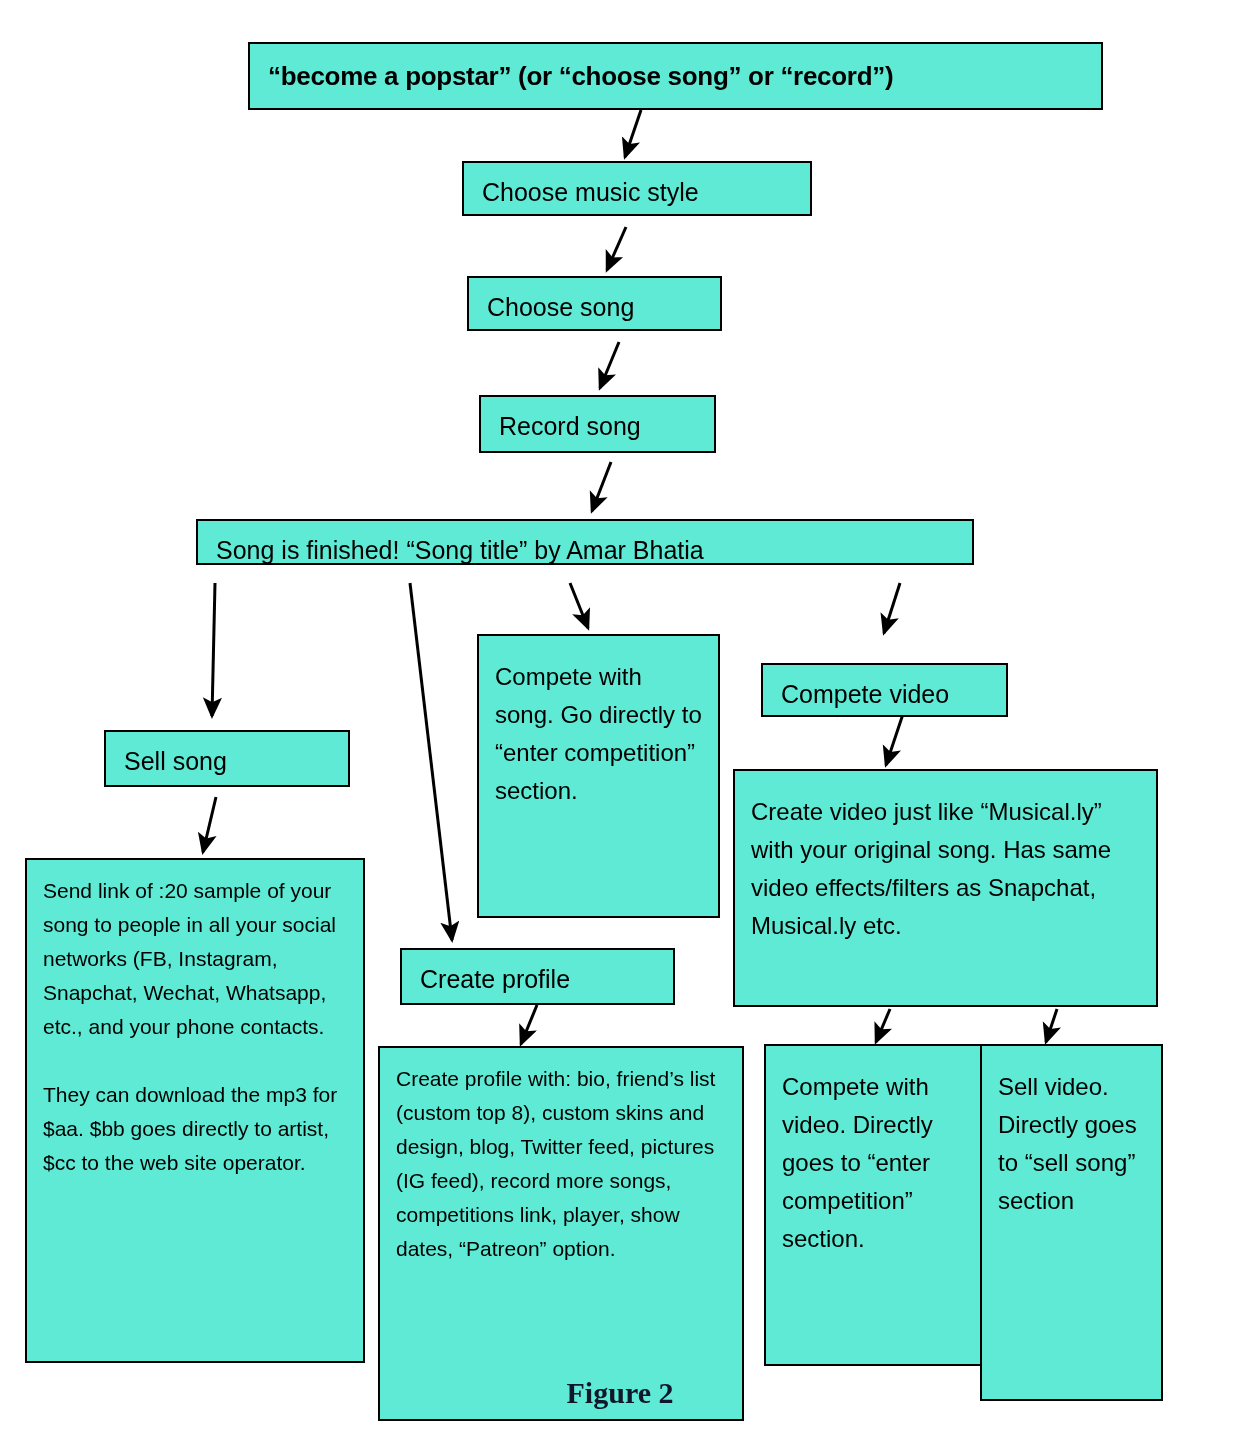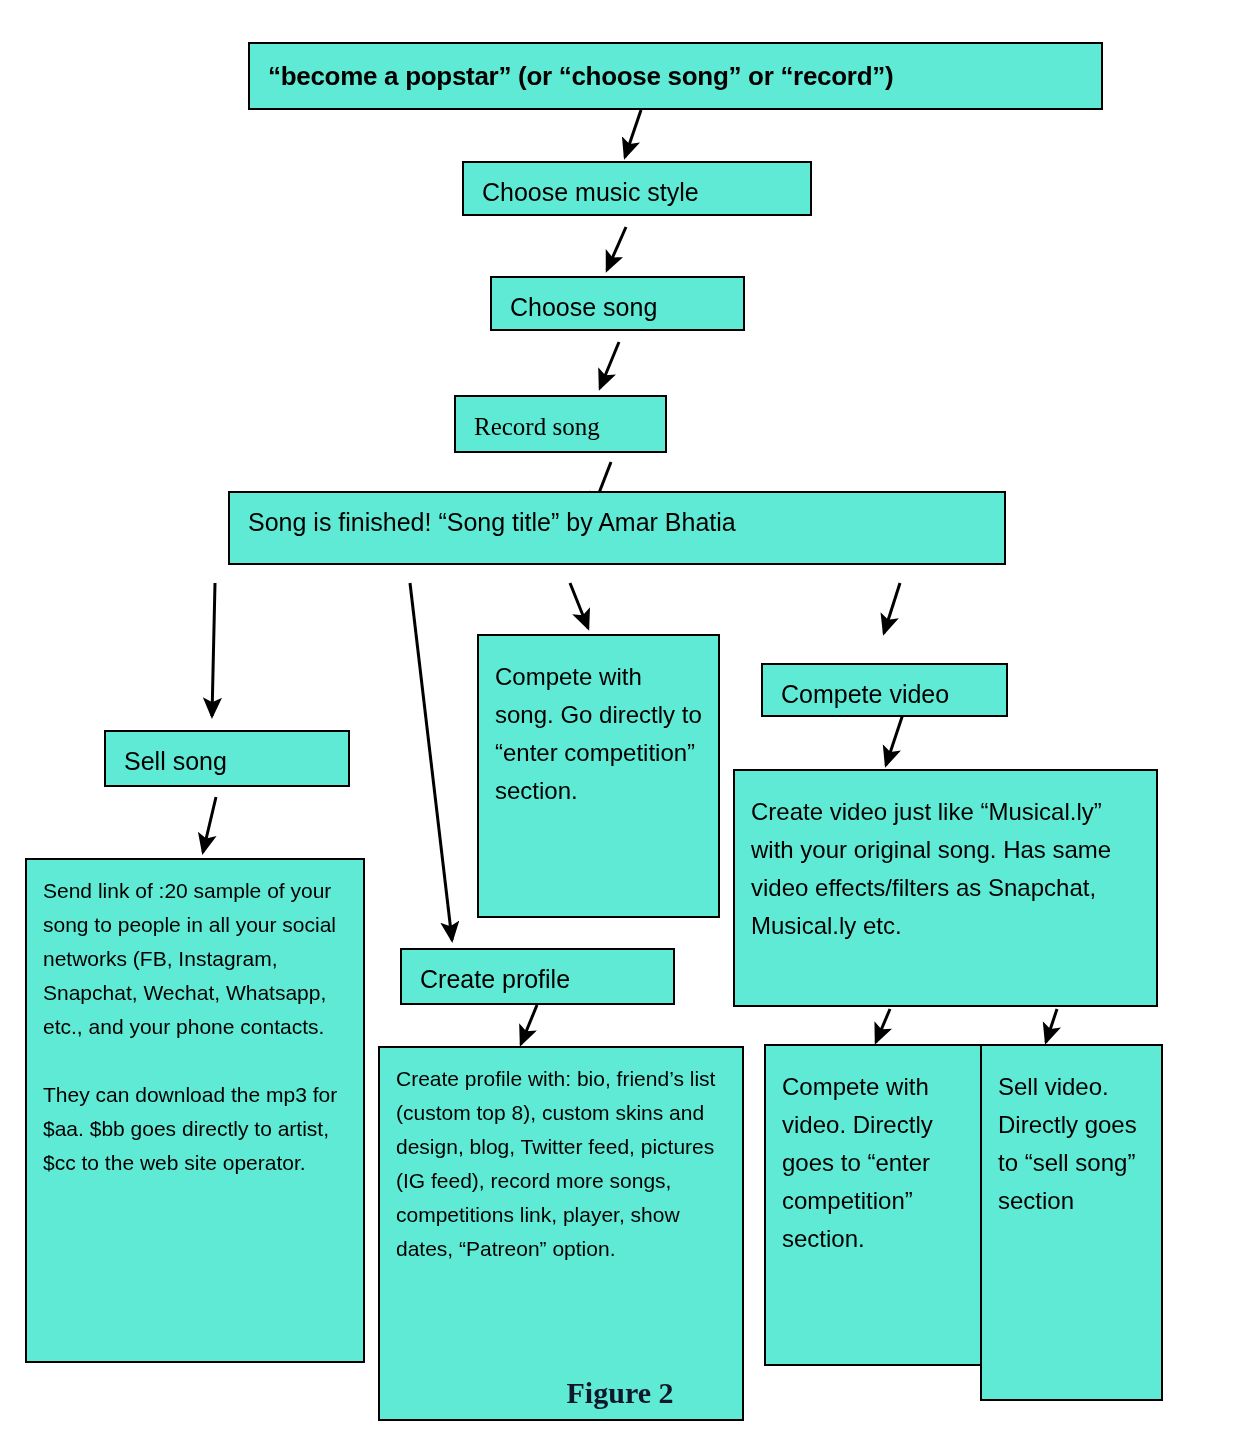--- a/index.html
+++ b/index.html
@@ -105,25 +105,25 @@
 
     <line x1="890" y1="1009" x2="876" y2="1042" stroke="#000000" stroke-width="3" marker-end="url(#ah)"></line>
 
     <line x1="1057" y1="1009" x2="1046" y2="1042" stroke="#000000" stroke-width="3" marker-end="url(#ah)"></line>
   </svg>
 
   <div class="node title-node" style="left:248px; top:42px; width:855px; height:68px;">“become a popstar” (or “choose song” or “record”)</div>
 
   <div class="node step-node" style="left:462px; top:161px; width:350px; height:55px;">Choose music style</div>
 
-  <div class="node step-node" style="left:490px; top:276px; width:255px; height:55px;">Choose song</div>
+  <div class="node step-node" style="left:467px; top:276px; width:255px; height:55px;">Choose song</div>
 
-  <div class="node step-node" style="left:454px; top:395px; width:213px; height:58px;font-family:Liberation Serif, serif;">Record song</div>
+  <div class="node step-node" style="left:479px; top:395px; width:237px; height:58px;">Record song</div>
 
-  <div class="node step-node" style="left:196px; top:491px; width:778px; height:74px;margin-left:32px;">Song is finished! “Song title” by Amar Bhatia</div>
+  <div class="node step-node" style="left:196px; top:519px; width:778px; height:46px;">Song is finished! “Song title” by Amar Bhatia</div>
 
   <div class="node step-node" style="left:104px; top:730px; width:246px; height:57px;">Sell song</div>
 
   <div class="node small-body-node" style="left:25px; top:858px; width:340px; height:505px;">Send link of :20 sample of your song to people in all your social networks (FB, Instagram, Snapchat, Wechat, Whatsapp, etc., and your phone contacts.
 
 They can download the mp3 for $aa. $bb goes directly to artist, $cc to the web site operator.</div>
 
   <div class="node body-node" style="left:477px; top:634px; width:243px; height:284px;">Compete with song. Go directly to “enter competition” section.</div>
 
   <div class="node step-node" style="left:400px; top:948px; width:275px; height:57px;">Create profile</div>

